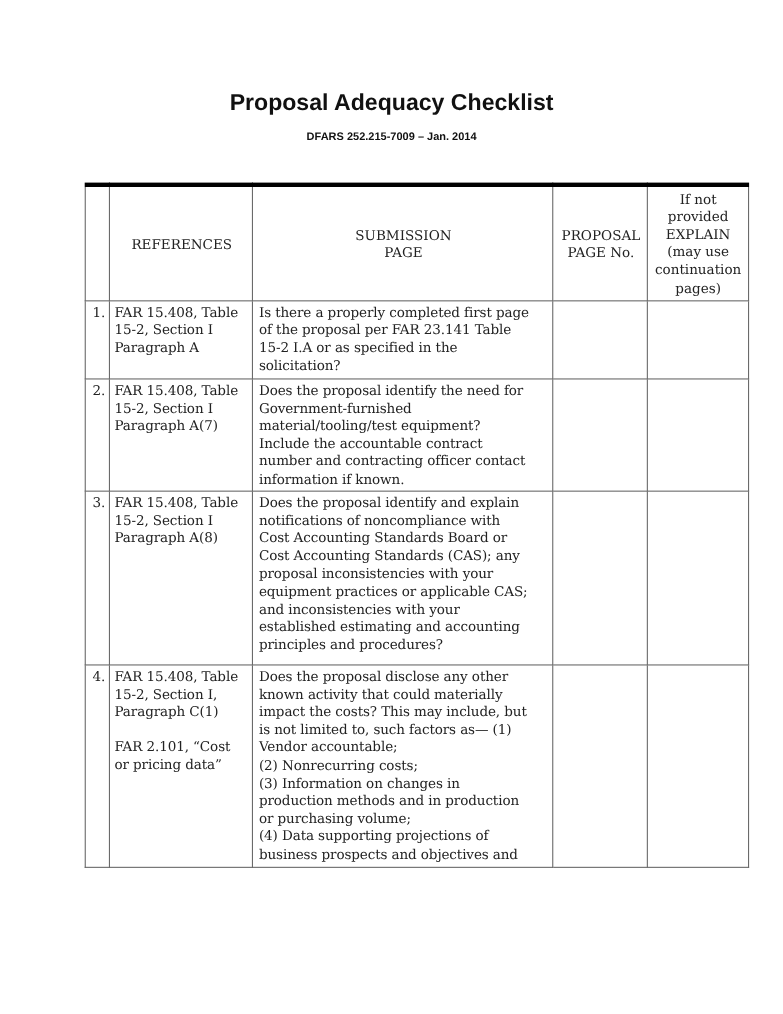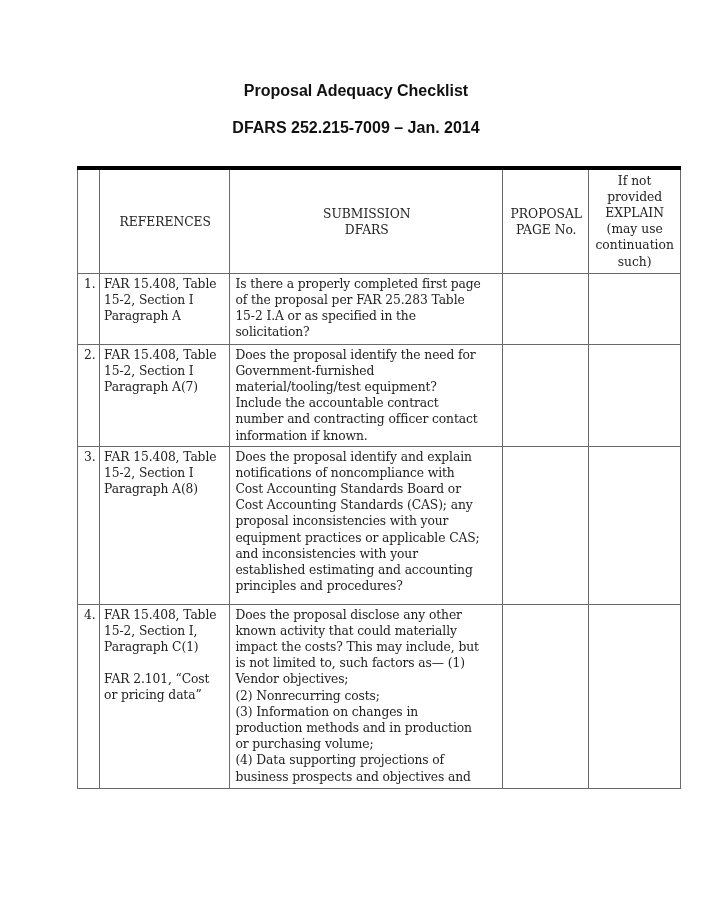--- a/index.html
+++ b/index.html
@@ -2,25 +2,25 @@
 <html><head>
 <meta charset="utf-8">
 <style>
   html, body { margin: 0; padding: 0; }
   body {
     width: 712px; height: 922px; background: #ffffff; position: relative; overflow: hidden;
     color: #1a1a1a;
   }
   .title {
     position: absolute; left: 0; width: 712px; top: 82px; text-align: center;
-    font-family: "Liberation Sans", sans-serif; font-weight: bold; font-size: 16px; color: #111;
+    font-family: "Liberation Sans", sans-serif; font-weight: bold; font-size: 21px; color: #111;
   }
   .subtitle {
     position: absolute; left: 0; width: 712px; top: 119px; text-align: center;
-    font-family: "Liberation Sans", sans-serif; font-weight: bold; font-size: 16px; color: #111;
+    font-family: "Liberation Sans", sans-serif; font-weight: bold; font-size: 10px; color: #111;
   }
   table.checklist {
     position: absolute; left: 77px; top: 166px; width: 604px;
     border-collapse: collapse; table-layout: fixed;
     font-family: "DejaVu Serif", "Liberation Serif", serif; font-size: 12.3px; line-height: 16.2px;
     color: #222;
     border-top: 4px solid #000;
   }
   table.checklist td, table.checklist th {
     border: 1px solid #6a6a6a; vertical-align: top; padding: 2px 5px 0 6px; font-weight: normal;
@@ -59,46 +59,46 @@
       <col class="col-explain">
   </colgroup>
   <tbody>
       <tr class="hdr-row">
     <th></th>
     <th>
       <span class="u">REFERENCES</span>
     </th>
     <th>
       <span class="u line">SUBMISSION</span>
-      <span class="u line">DFARS</span>
+      <span class="u line">PAGE</span>
     </th>
     <th>
       <span class="u line">PROPOSAL</span>
       <span class="u line">PAGE No.</span>
     </th>
     <th class="hdr-explain">
       <span class="u line">If not</span>
       <span class="u line">provided</span>
       <span class="u line">EXPLAIN</span>
       <span class="u line">(may use</span>
       <span class="u line">continuation</span>
-      <span class="u line">such)</span>
+      <span class="u line">pages)</span>
     </th>
   </tr>
 
   <tr class="row1">
     <td>1.</td>
     <td class="narrow">
       <span class="line">FAR 15.408, Table</span>
       <span class="line">15-2, Section I</span>
       <span class="line">Paragraph A</span>
     </td>
     <td class="item">
       <span class="line">Is there a properly completed first page</span>
-      <span class="line">of the proposal per FAR 25.283 Table</span>
+      <span class="line">of the proposal per FAR 23.141 Table</span>
       <span class="line">15-2 I.A or as specified in the</span>
       <span class="line">solicitation?</span>
     </td>
     <td></td>
     <td></td>
   </tr>
 
   <tr class="row2">
     <td>2.</td>
     <td class="narrow">
@@ -148,21 +148,21 @@
       <span class="line">Paragraph C(1)</span>
       <span class="ref-gap"></span>
       <span class="line">FAR 2.101, “Cost</span>
       <span class="line">or pricing data”</span>
     </td>
     <td class="item">
       <span class="line">Does the proposal disclose any other</span>
       <span class="line">known activity that could materially</span>
       <span class="line">impact the costs? This may include, but</span>
       <span class="line">is not limited to, such factors as— (1)</span>
-      <span class="line">Vendor objectives;</span>
+      <span class="line">Vendor accountable;</span>
       <span class="line">(2) Nonrecurring costs;</span>
       <span class="line">(3) Information on changes in</span>
       <span class="line">production methods and in production</span>
       <span class="line">or purchasing volume;</span>
       <span class="line">(4) Data supporting projections of</span>
       <span class="line">business prospects and objectives and</span>
     </td>
     <td></td>
     <td></td>
   </tr>

